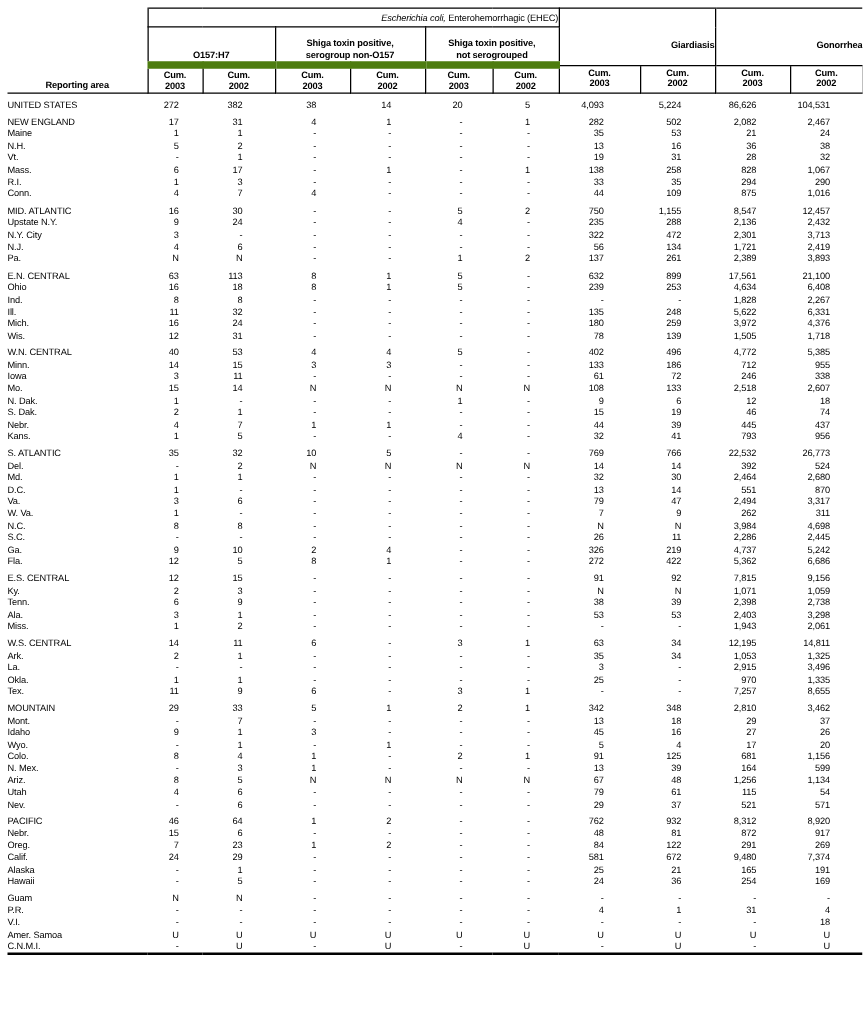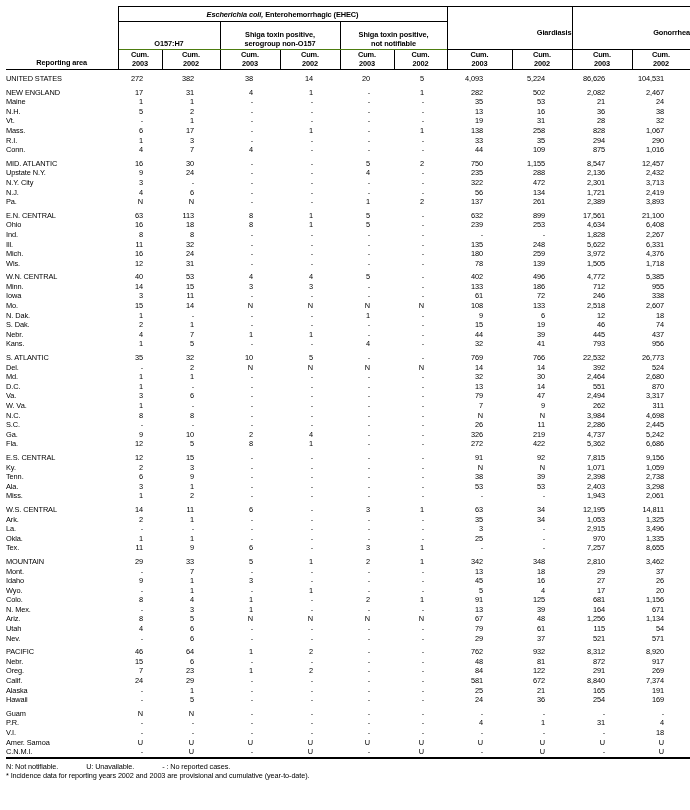--- a/index.html
+++ b/index.html
@@ -6,24 +6,24 @@
   body{width:690px;height:810px;font-family:"Liberation Sans",sans-serif;color:#000;-webkit-font-smoothing:none;}
   .page{padding:6px 0 0 6px;width:684px;}
   
   .title{font-weight:bold;font-size:8.4px;line-height:10.5px;letter-spacing:-0.1px;margin-bottom:3px;}
   .ti-bi{font-style:italic;}
   
   table{border-collapse:collapse;table-layout:fixed;width:684px;border-bottom:2px solid #000;}
   th,td{padding:0;margin:0;}
   thead th, thead td{font-weight:bold;font-size:7.4px;letter-spacing:-0.1px;}
   .ra-head{border-right:1px solid #000;border-bottom:1px solid #000;vertical-align:bottom;text-align:center;padding-bottom:2px;}
-  .h1 .ehec{border:1px solid #000;height:14px;text-align:center;vertical-align:middle;font-weight:bold;}
+  .h1 .ehec{border:1px solid #000;height:14px;text-align:right;vertical-align:middle;font-weight:normal;}
   .ehec .sp{font-style:italic;}
   .grp{border-top:1px solid #000;border-left:1px solid #000;border-bottom:1px solid #000;vertical-align:bottom;text-align:right;padding-bottom:12px;}
-  .h2 .sub{border-left:1px solid #000;border-right:1px solid #000;border-bottom:1px solid #4d7c0f;vertical-align:bottom;text-align:center;height:26px;line-height:9px;padding-bottom:1px;}
+  .h2 .sub{border-left:1px solid #000;border-right:1px solid #000;border-bottom:6px solid #4d7c0f;vertical-align:bottom;text-align:center;height:26px;line-height:9px;padding-bottom:1px;}
   .h3 th{border-left:1px solid #000;border-right:1px solid #000;border-bottom:1px solid #000;text-align:center;vertical-align:middle;height:19px;line-height:8.6px;}
   
   tbody td{font-size:7.4px;line-height:9.6px;height:9.6px;text-align:right;white-space:nowrap;letter-spacing:-0.1px;}
   tbody td.area{text-align:left;}
   tbody tr.gap td{padding-top:4px;}
   tbody td:nth-child(2){padding-right:19px;}
   tbody td:nth-child(3){padding-right:26px;}
   tbody td:nth-child(4){padding-right:27px;}
   tbody td:nth-child(5){padding-right:27px;}
   tbody td:nth-child(6){padding-right:24px;}
@@ -66,21 +66,21 @@
       <tr class="h2">
         <th class="sub" colspan="2">
             <div>O157:H7</div>
           </th>
         <th class="sub" colspan="2">
             <div>Shiga toxin positive,</div>
             <div>serogroup non-O157</div>
           </th>
         <th class="sub" colspan="2">
             <div>Shiga toxin positive,</div>
-            <div>not notifiable</div>
+            <div>not serogrouped</div>
           </th>
       </tr>
       <tr class="h3">
         <th>
             <div>Cum.</div>
             <div>2003</div>
           </th>
         <th>
             <div>Cum.</div>
             <div>2002</div>
@@ -800,21 +800,21 @@
           <td class="area">N. Mex.</td>
           <td>-</td>
           <td>3</td>
           <td>1</td>
           <td>-</td>
           <td>-</td>
           <td>-</td>
           <td>13</td>
           <td>39</td>
           <td>164</td>
-          <td>671</td>
+          <td>599</td>
         </tr>
         <tr class="state">
           <td class="area">Ariz.</td>
           <td>8</td>
           <td>5</td>
           <td>N</td>
           <td>N</td>
           <td>N</td>
           <td>N</td>
           <td>67</td>
@@ -890,21 +890,21 @@
         <tr class="state">
           <td class="area">Calif.</td>
           <td>24</td>
           <td>29</td>
           <td>-</td>
           <td>-</td>
           <td>-</td>
           <td>-</td>
           <td>581</td>
           <td>672</td>
-          <td>8,840</td>
+          <td>9,480</td>
           <td>7,374</td>
         </tr>
         <tr class="state">
           <td class="area">Alaska</td>
           <td>-</td>
           <td>1</td>
           <td>-</td>
           <td>-</td>
           <td>-</td>
           <td>-</td>
@@ -987,18 +987,14 @@
           <td>-</td>
           <td>U</td>
           <td>-</td>
           <td>U</td>
           <td>-</td>
           <td>U</td>
         </tr>
       </tbody>
   </table>
 
-  <div class="footnotes">
-    <div><span class="fn-n">N: Not notifiable.</span><span class="fn-u">U: Unavailable.</span><span class="fn-dash">- : No reported cases.</span></div>
-    <div>* Incidence data for reporting years 2002 and 2003 are provisional and cumulative (year-to-date).</div>
-  </div>
 
 </div>
 
 </body></html>

